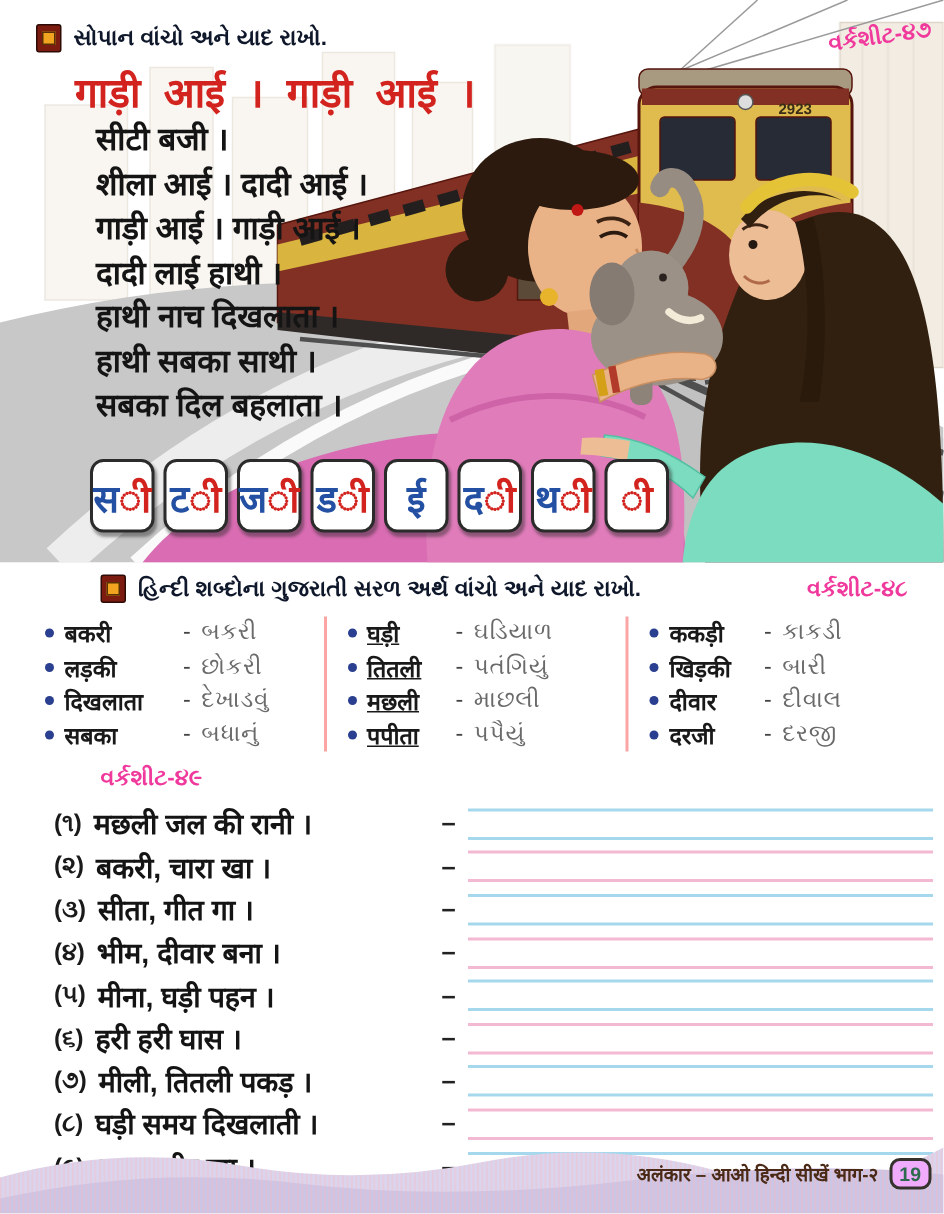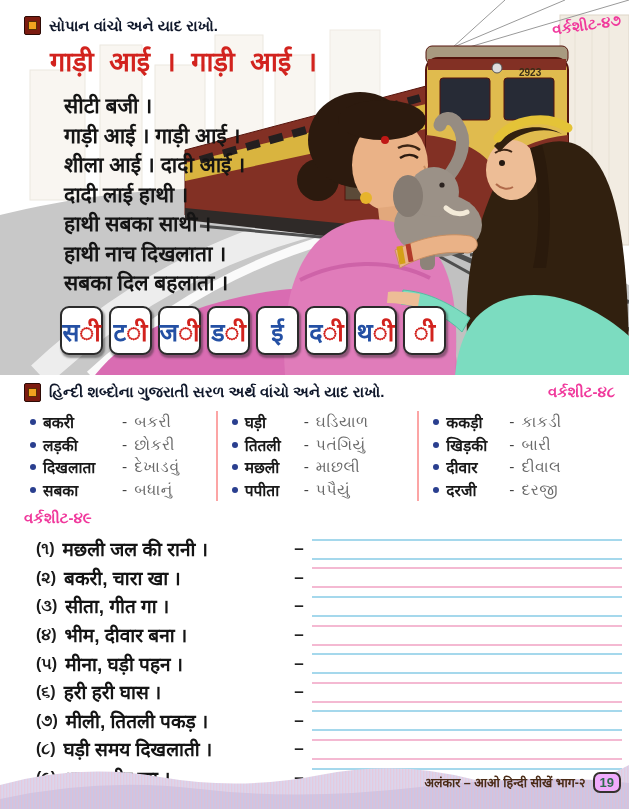--- a/index.html
+++ b/index.html
@@ -12,43 +12,43 @@
   .hdr{display:flex;align-items:center;gap:8px;font-weight:bold;font-size:15px;color:#0f172a;}
   .s1h{position:absolute;top:16px;left:24px;z-index:6;}
   .book-ic{position:relative;width:15px;height:17px;background:#7c1b10;border:1px solid #2d0b06;
            border-radius:2px;display:inline-block;flex:0 0 auto;}
   .book-ic i{position:absolute;left:3px;top:4px;width:7px;height:7px;background:#f2a31f;
              border:1px solid #5a3005;display:block;}
   .ws{color:#f0399c;font-weight:bold;font-size:15px;white-space:nowrap;}
   .ws1{position:absolute;top:16px;right:8px;transform:rotate(-8deg);z-index:6;}
 
   .poem{position:absolute;left:50px;top:42px;z-index:5;}
-  .poem-title{font-size:27px;font-weight:bold;color:#d2231e;word-spacing:8px;margin-bottom:12px;}
+  .poem-title{font-size:27px;font-weight:bold;color:#d2231e;word-spacing:8px;margin-bottom:0;}
   .poem-line{font-size:21px;font-weight:600;color:#141414;line-height:29.5px;margin-left:14px;white-space:nowrap;}
   .red{color:#d2231e;}
 
   .tiles{position:absolute;left:60px;top:306px;display:flex;gap:6px;z-index:6;}
   .tile{width:39px;height:45px;background:#fff;border:2px solid #2b2b2b;border-radius:9px;
         box-shadow:1.5px 2.5px 2px rgba(40,40,40,.45);display:flex;align-items:center;justify-content:center;
         font-size:25px;font-weight:bold;color:#2450a4;}
   .tile .red{color:#d2231e;}
 
   
   .s2{position:relative;height:128px;padding-top:4px;box-sizing:border-box;}
-  .hdr-row{display:flex;align-items:center;justify-content:space-between;padding:0 14px 0 24px;height:26px;}
+  .hdr-row{display:flex;align-items:center;justify-content:space-between;padding:0 24px 0 24px;height:26px;margin-left:43px;}
   .cols{display:flex;padding:6px 10px 0 30px;}
   .wcol{flex:1;padding-right:8px;}
   .wcol.div{border-right:2px solid #fca5a5;margin-right:14px;}
   .wrow{display:flex;align-items:center;height:22.5px;gap:7px;font-size:15.5px;}
   .bullet{width:6px;height:6px;border-radius:50%;background:#2a3f8f;flex:0 0 auto;}
   .hi{font-weight:bold;color:#191919;white-space:nowrap;}
   .wsep{color:#444;}
   .gu{color:#6a6a6a;white-space:nowrap;letter-spacing:.5px;}
   .wcol .hi{width:72px;}
-  .wcol:nth-child(2) .hi{width:52px;}
+  .wcol:nth-child(2) .hi{width:52px;text-decoration:underline;}
   .wcol:nth-child(3) .hi{width:56px;}
 
   
   .s3{position:relative;height:258px;padding-top:2px;box-sizing:border-box;}
   .sent-list{padding:4px 0 0 0;}
   .srow{display:flex;align-items:center;height:28.6px;padding-left:36px;}
   .sleft{display:flex;align-items:center;width:250px;flex:0 0 auto;gap:8px;}
   .snum{font-size:16px;font-weight:600;color:#1a1a1a;flex:0 0 auto;}
   .sent{font-size:19px;font-weight:600;color:#141414;white-space:nowrap;}
   .sdash{width:26px;flex:0 0 auto;color:#222;font-weight:bold;font-size:17px;text-align:center;}
@@ -196,25 +196,25 @@
           <i></i>
         </span>
       <span>સોપાન વાંચો અને યાદ રાખો.</span>
     </div>
     <div class="ws ws1">વર્કશીટ-૪૭</div>
 
     <div class="poem">
       <div class="poem-title">गाड़ी आई ।  गाड़ी आई ।</div>
       <div id="poem-lines">
           <div class="poem-line">स<span class="red">ी</span>ट<span class="red">ी</span> बज<span class="red">ी</span> ।</div>
+          <div class="poem-line">श<span class="red">ी</span>ला आई । दाद<span class="red">ी</span> आई ।</div>
           <div class="poem-line">गाड़<span class="red">ी</span> आई । गाड़<span class="red">ी</span> आई ।</div>
-          <div class="poem-line">श<span class="red">ी</span>ला आई । दाद<span class="red">ी</span> आई ।</div>
           <div class="poem-line">दाद<span class="red">ी</span> लाई हाथ<span class="red">ी</span> ।</div>
+          <div class="poem-line">हाथ<span class="red">ी</span> नाच दिखलाता ।</div>
           <div class="poem-line">हाथ<span class="red">ी</span> सबका साथ<span class="red">ी</span> ।</div>
-          <div class="poem-line">हाथ<span class="red">ी</span> नाच दिखलाता ।</div>
           <div class="poem-line">सबका दिल बहलाता ।</div>
         </div>
     </div>
 
     <div class="tiles" id="tiles">
         <div class="tile">स<span class="red">ी</span></div>
         <div class="tile">ट<span class="red">ी</span></div>
         <div class="tile">ज<span class="red">ी</span></div>
         <div class="tile">ड<span class="red">ी</span></div>
         <div class="tile">ई</div>

